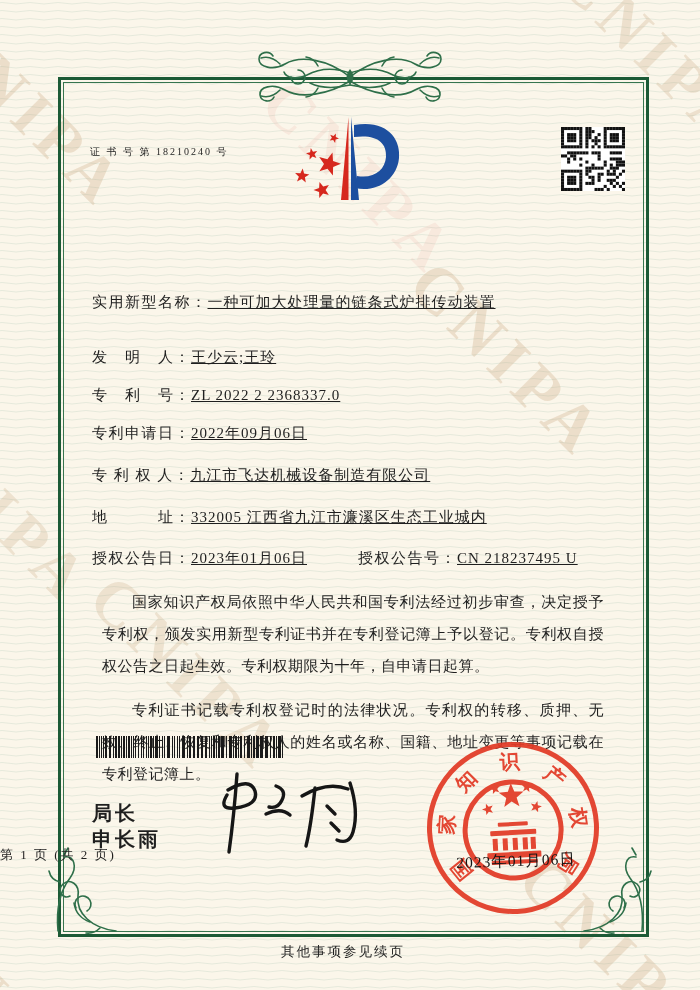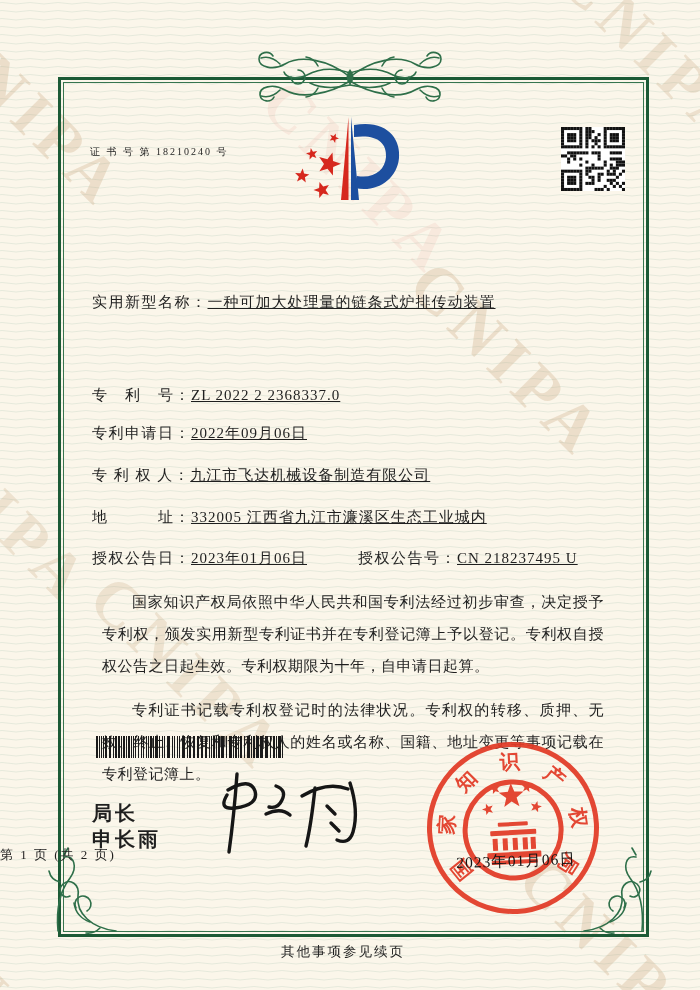--- a/index.html
+++ b/index.html
@@ -386,20 +386,23 @@
       <rect x="36.57" y="60.95" width="3.05" height="3.05" fill="#111"></rect>
       <rect x="39.62" y="60.95" width="3.05" height="3.05" fill="#111"></rect>
       <rect x="45.71" y="60.95" width="3.05" height="3.05" fill="#111"></rect>
       <rect x="60.95" y="60.95" width="3.05" height="3.05" fill="#111"></rect>
     </svg>
 
 
   <div class="abs field-row" style="top:293px;">
     <span class="field-label">实用新型名称：</span><span class="field-value">一种可加大处理量的链条式炉排传动装置</span>
   </div>
+  <div class="abs field-row" style="top:348px;">
+    <span class="field-label">发　明　人：</span><span class="field-value">王少云;王玲</span>
+  </div>
   <div class="abs field-row" style="top:386px;">
     <span class="field-label">专　利　号：</span><span class="field-value">ZL 2022 2 2368337.0</span>
   </div>
   <div class="abs field-row" style="top:424px;">
     <span class="field-label">专利申请日：</span><span class="field-value">2022年09月06日</span>
   </div>
   <div class="abs field-row" style="top:466px;">
     <span class="field-label">专 利 权 人：</span><span class="field-value">九江市飞达机械设备制造有限公司</span>
   </div>
   <div class="abs field-row" style="top:508px;">

